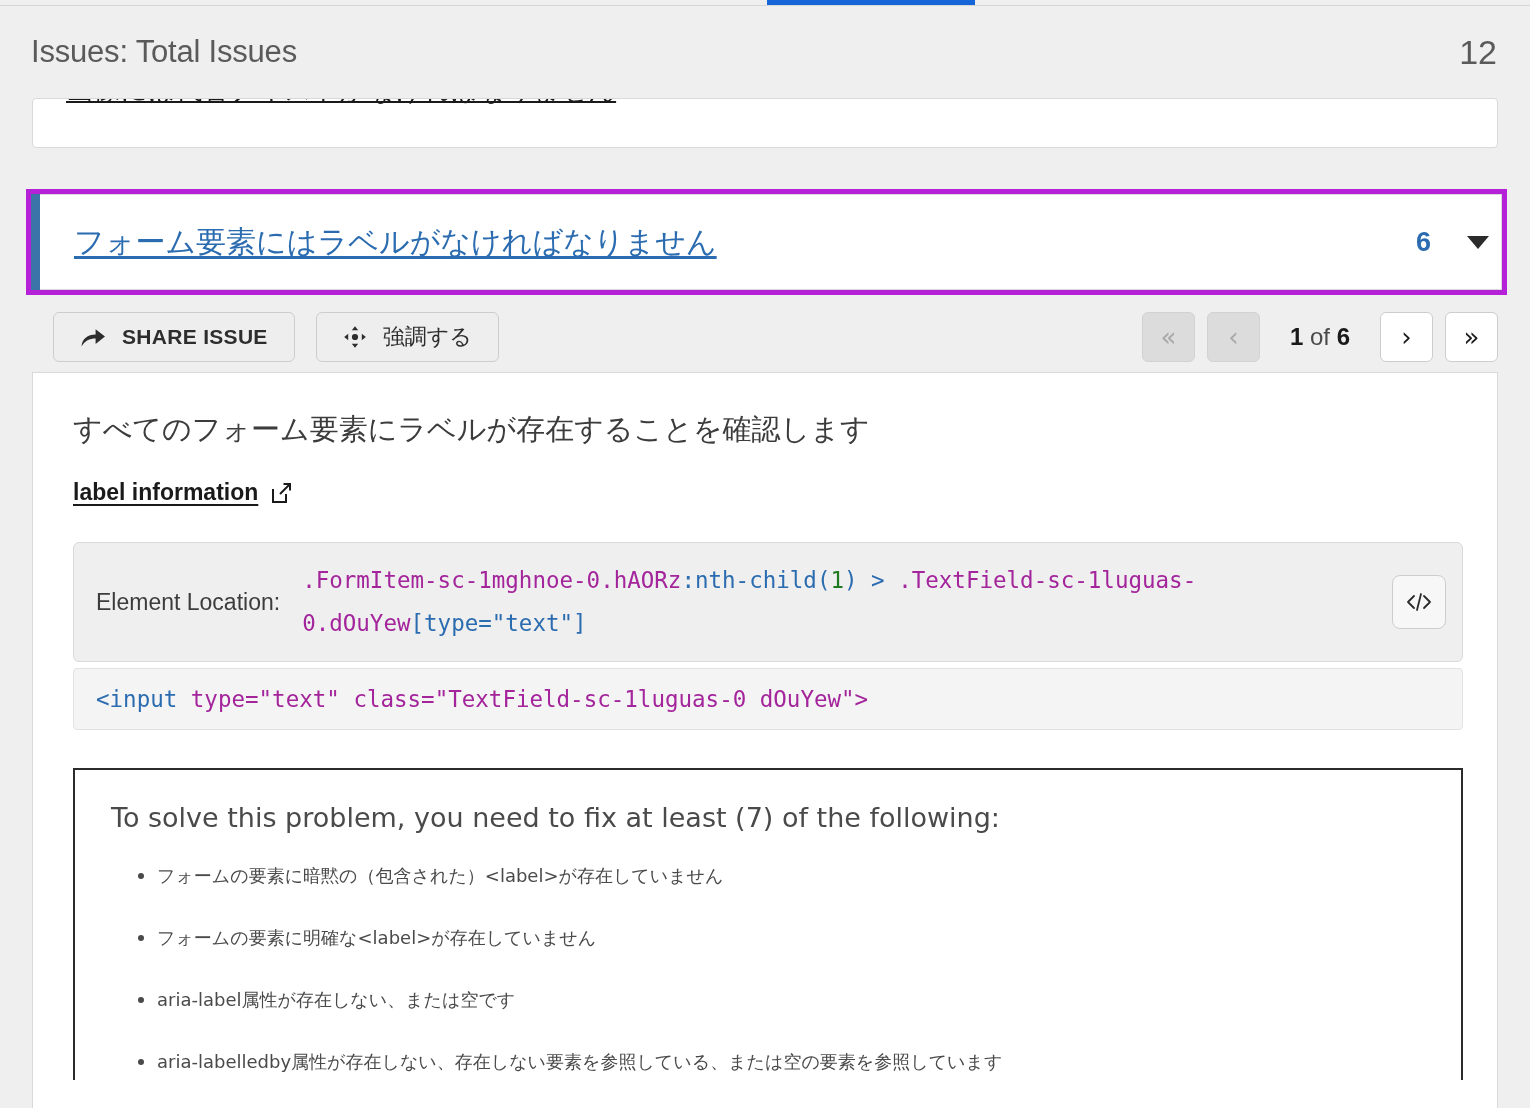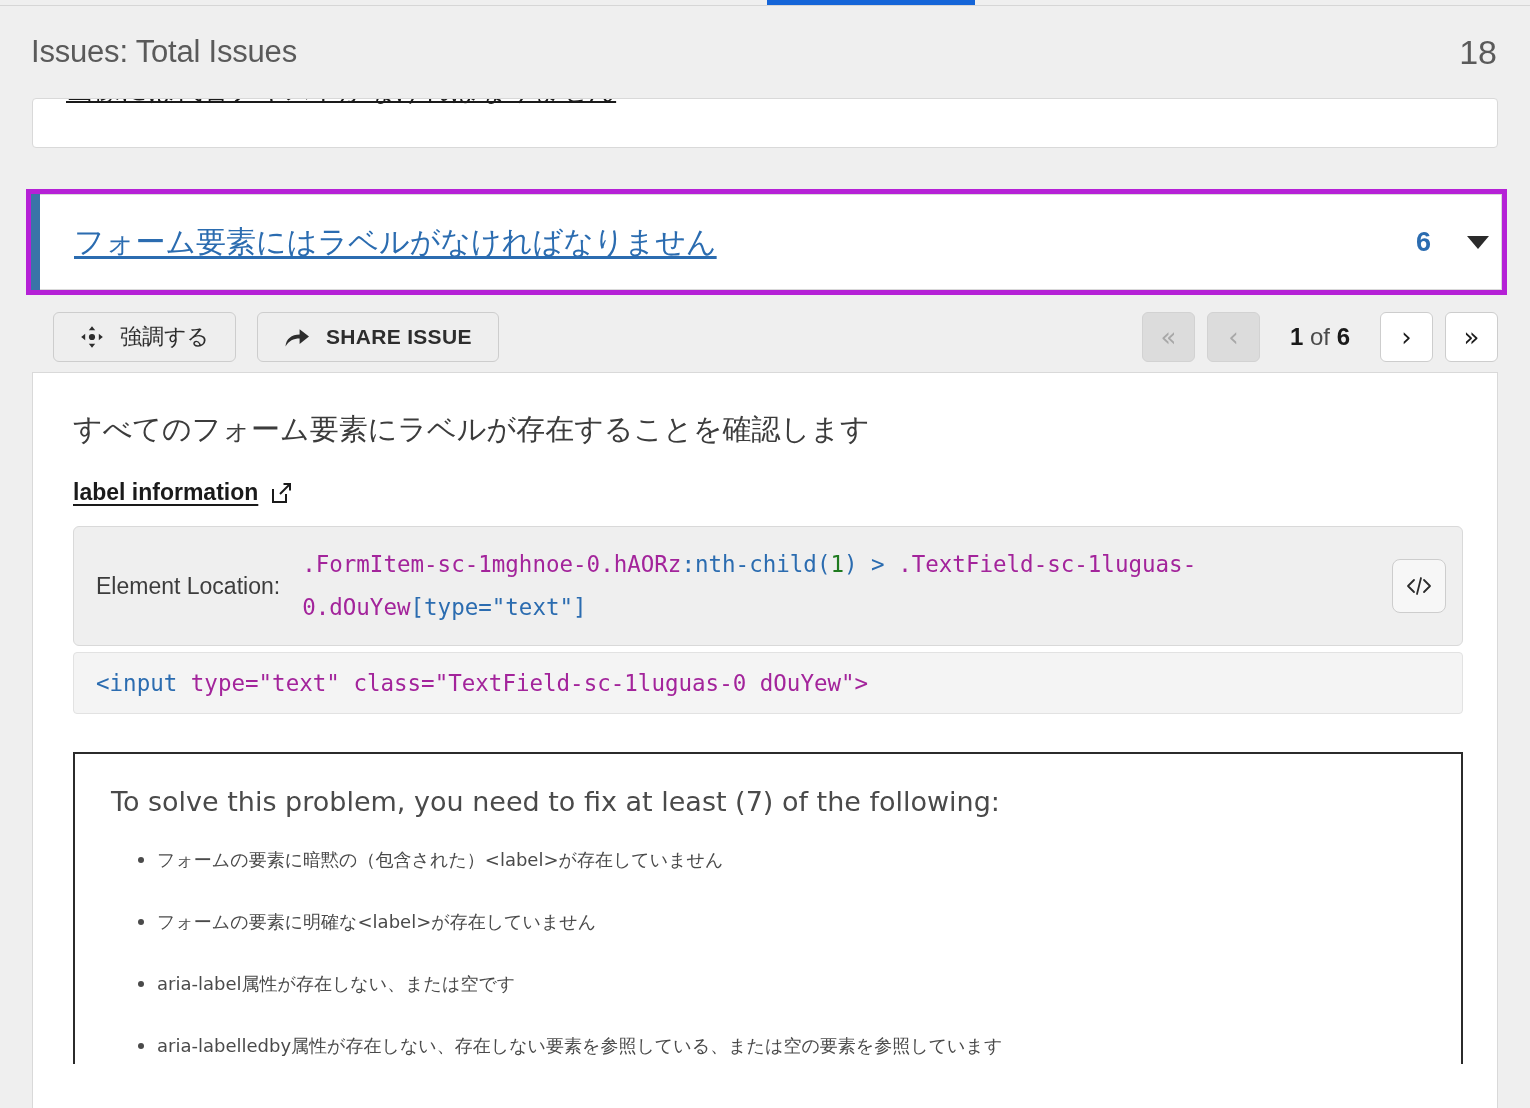--- a/index.html
+++ b/index.html
@@ -240,21 +240,21 @@
     font-size: 23px;
     font-weight: 700;
     color: #1a1a1a;
     text-decoration: underline;
     text-underline-offset: 4px;
     cursor: pointer;
   }
 
   
   .loc-box {
-    margin-top: 20px;
+    margin-top: 36px;
     background: #efefef;
     border: 1px solid #d9d9d9;
     border-radius: 6px;
     display: flex;
     align-items: center;
     padding: 16px 16px 16px 22px;
     gap: 22px;
   }
   .loc-label {
     font-size: 23px;
@@ -330,21 +330,21 @@
 <body>
 
 <div class="page">
 
   <div class="top-strip">
     <div class="top-strip-link"></div>
   </div>
 
   <div class="header">
     <div class="header-title">Issues: Total Issues</div>
-    <div class="header-count">18</div>
+    <div class="header-count">12</div>
   </div>
 
   <div class="issue-row-clipped">
     <div class="clip-inner">
       <span class="clipped-link">画像には代替テキストがなければなりません</span>
       <span class="clipped-right">
         <span class="clipped-count">1</span>
 
       </span>
     </div>
@@ -357,41 +357,41 @@
       <span class="issue-right">
         <span class="issue-count">6</span>
         <span class="caret-down"></span>
       </span>
     </div>
   </div>
 
   <div class="toolbar">
 
     <div class="toolbar-left">
+
+      <button class="tb-button share">
+        <span>
+          <svg class="icon-svg" width="26" height="22" viewBox="0 0 26 22" fill="#2d2d2d">
+            <path d="M1.5 20.5 C2.2 12.5 7.5 8.6 15.6 8.4 L15.6 3.2 L25 10.6 L15.6 18 L15.6 12.6 C9.4 12.6 5 14.8 1.5 20.5 Z"></path>
+          </svg>
+        </span>
+        <span>SHARE ISSUE</span>
+      </button>
 
       <button class="tb-button">
         <span>
           <svg class="icon-svg" width="24" height="24" viewBox="0 0 24 24" fill="#2d2d2d">
             <circle cx="12" cy="12" r="3.1"></circle>
             <path d="M12 1.2 L15.2 5.2 L8.8 5.2 Z"></path>
             <path d="M12 22.8 L8.8 18.8 L15.2 18.8 Z"></path>
             <path d="M1.2 12 L5.2 8.8 L5.2 15.2 Z"></path>
             <path d="M22.8 12 L18.8 15.2 L18.8 8.8 Z"></path>
           </svg>
         </span>
         <span>強調する</span>
-      </button>
-
-      <button class="tb-button share">
-        <span>
-          <svg class="icon-svg" width="26" height="22" viewBox="0 0 26 22" fill="#2d2d2d">
-            <path d="M1.5 20.5 C2.2 12.5 7.5 8.6 15.6 8.4 L15.6 3.2 L25 10.6 L15.6 18 L15.6 12.6 C9.4 12.6 5 14.8 1.5 20.5 Z"></path>
-          </svg>
-        </span>
-        <span>SHARE ISSUE</span>
       </button>
 
     </div>
 
     <div class="pagination">
       <button class="pg-btn disabled">
         <span>«</span>
       </button>
       <button class="pg-btn disabled">
         <span>‹</span>

